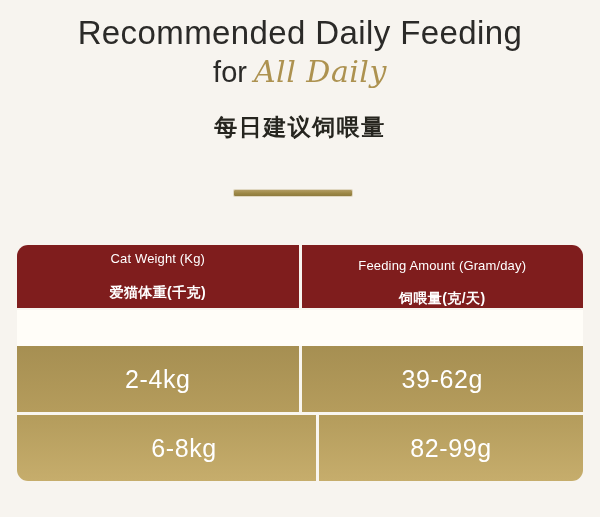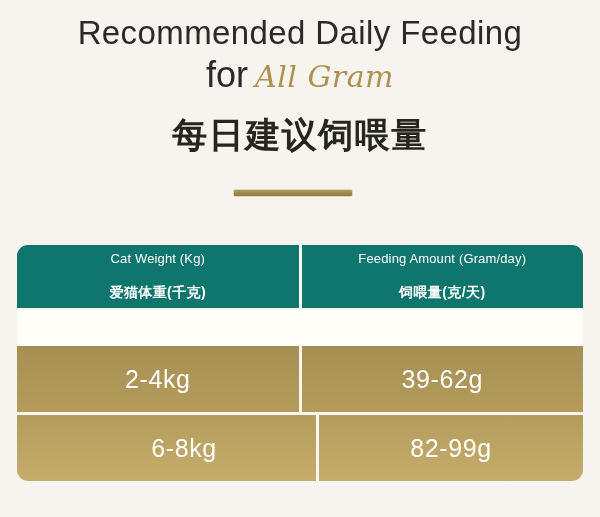--- a/index.html
+++ b/index.html
@@ -39,21 +39,21 @@
     line-height: 1.18;
     white-space: nowrap;
   }
   .title-line2 {
     margin-top: 1px;
     line-height: 1.18;
     white-space: nowrap;
   }
   .title-for {
     font-family: "Liberation Sans", sans-serif;
-    font-size: 36px;
+    font-size: 29px;
     font-weight: 300;
     color: #2b2a28;
     vertical-align: baseline;
   }
   .title-script {
     font-family: "DejaVu Serif", serif;
     font-size: 30px;
     font-style: italic;
     font-weight: 400;
     color: #ad9250;
@@ -62,21 +62,21 @@
     vertical-align: baseline;
   }
 
   .title-cn {
     position: absolute;
     top: 112px;
     left: 0;
     width: 600px;
     text-align: center;
     font-family: "Liberation Sans", sans-serif;
-    font-size: 35px;
+    font-size: 23px;
     font-weight: 700;
     letter-spacing: 1.5px;
     color: #26251f;
     white-space: nowrap;
   }
 
   .divider-bar {
     position: absolute;
     top: 190px;
     left: 234px;
@@ -93,37 +93,38 @@
     left: 17px;
     top: 245px;
     width: 566px;
     border-radius: 11px;
     overflow: hidden;
     background: #fffdf8;
   }
 
   .thead {
     display: flex;
-    background: #0f766e;
+    background: #7f1d1d;
     height: 63px;
     border-bottom: 2px solid #f7f4ef;
   }
   .thead .cell {
     flex: 1 1 0;
     display: flex;
     flex-direction: column;
     align-items: center;
     justify-content: center;
     color: #ffffff;
     text-align: center;
     padding: 0 6px;
     box-sizing: border-box;
   }
   .thead .cell + .cell {
     border-left: 3px solid #f7f4ef;
+    justify-content: flex-end;
   }
   .th-en {
     font-size: 13px;
     font-weight: 400;
     letter-spacing: 0.15px;
     line-height: 1.25;
     white-space: nowrap;
   }
   .th-cn {
     font-size: 14px;
@@ -163,21 +164,21 @@
   .row-3 { background: linear-gradient(180deg, #b49c5c 0%, #c6ad6c 100%); padding-left: 35px; }
 </style>
 </head>
 <body>
 
 <div id="page">
 
   <div class="heading">
     <div class="title-line1">Recommended Daily Feeding</div>
     <div class="title-line2">
-      <span class="title-for">for</span><span class="title-script">All Gram</span>
+      <span class="title-for">for</span><span class="title-script">All Daily</span>
     </div>
   </div>
 
   <div class="title-cn">每日建议饲喂量</div>
 
   <div class="divider-bar"></div>
 
   <div class="table">
 
     <div class="thead">

